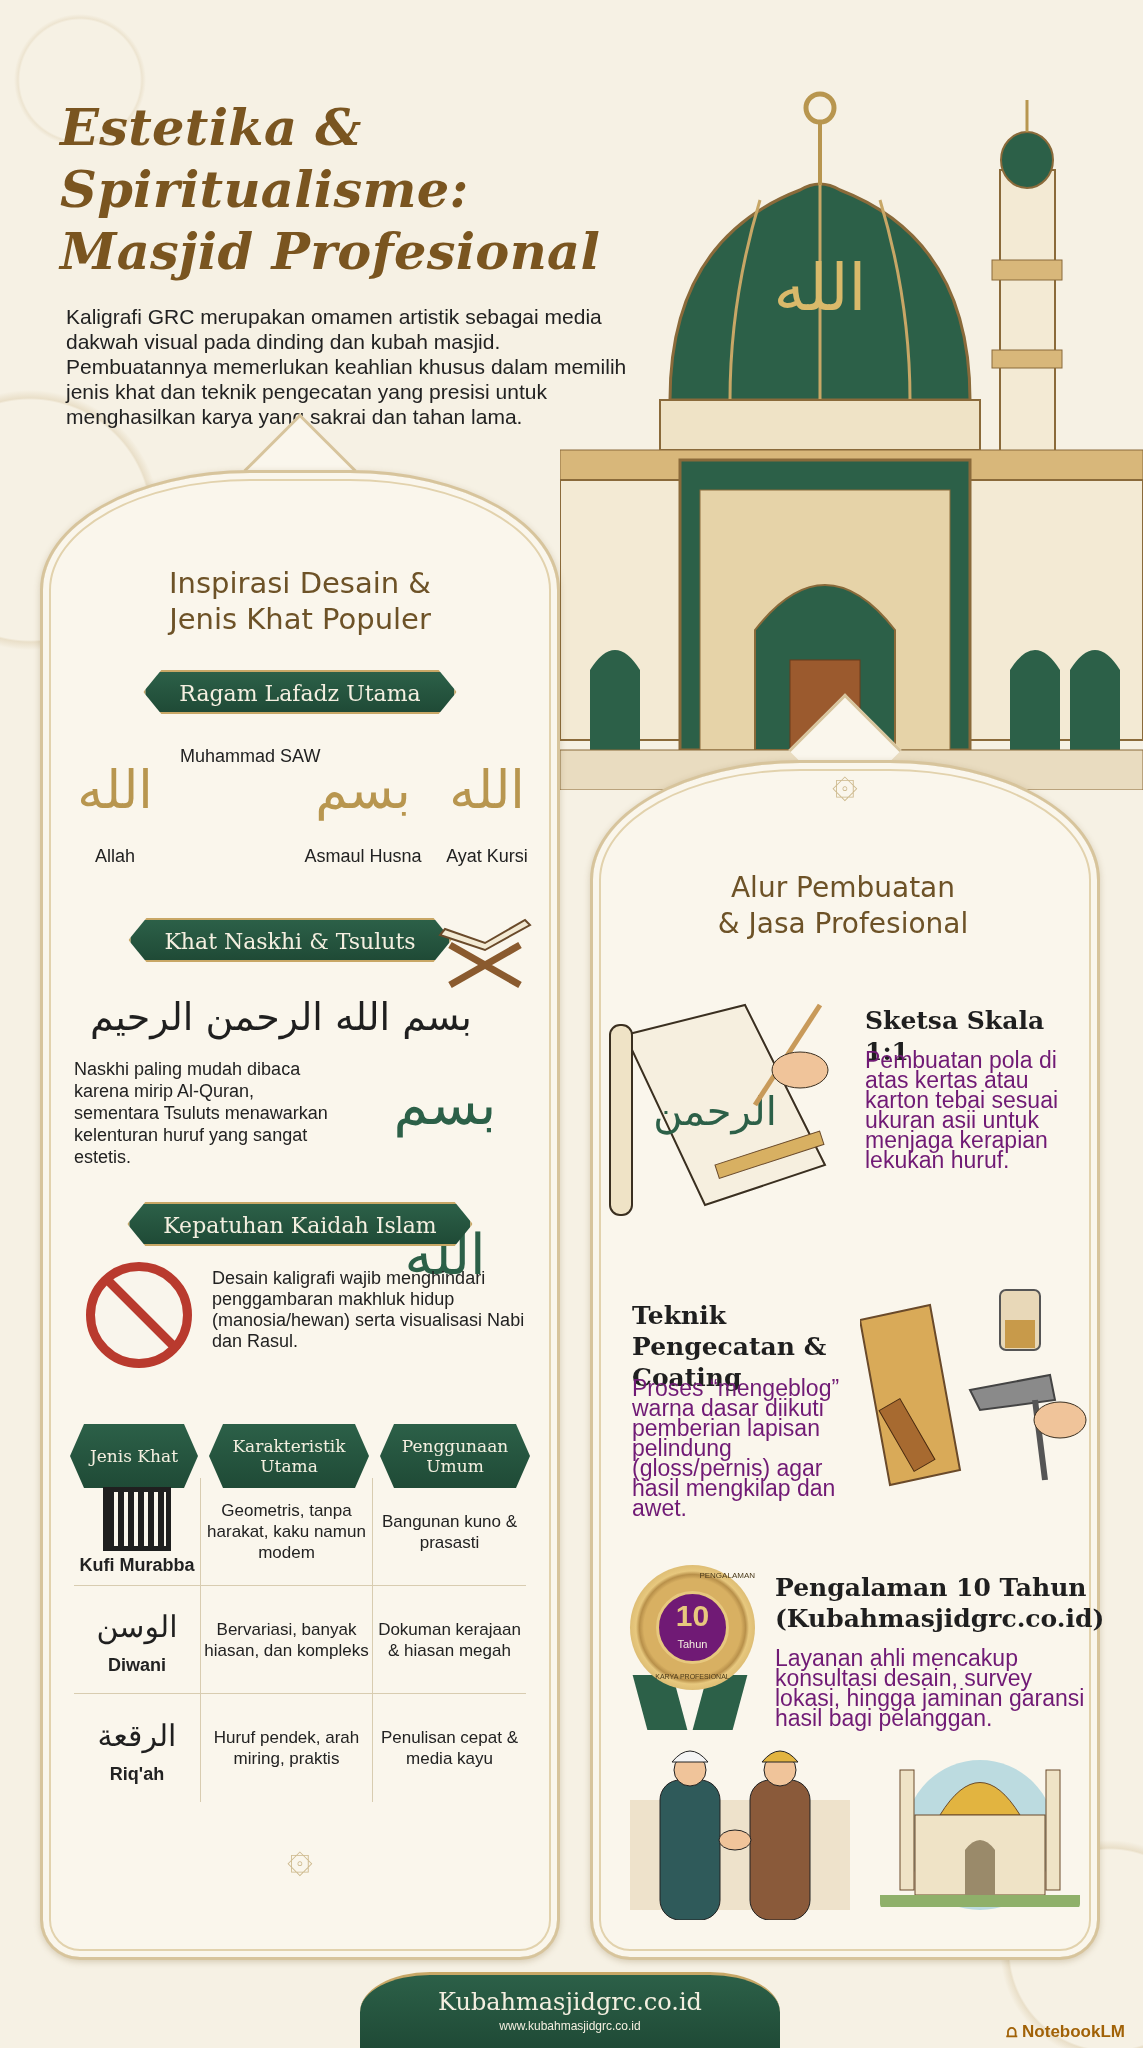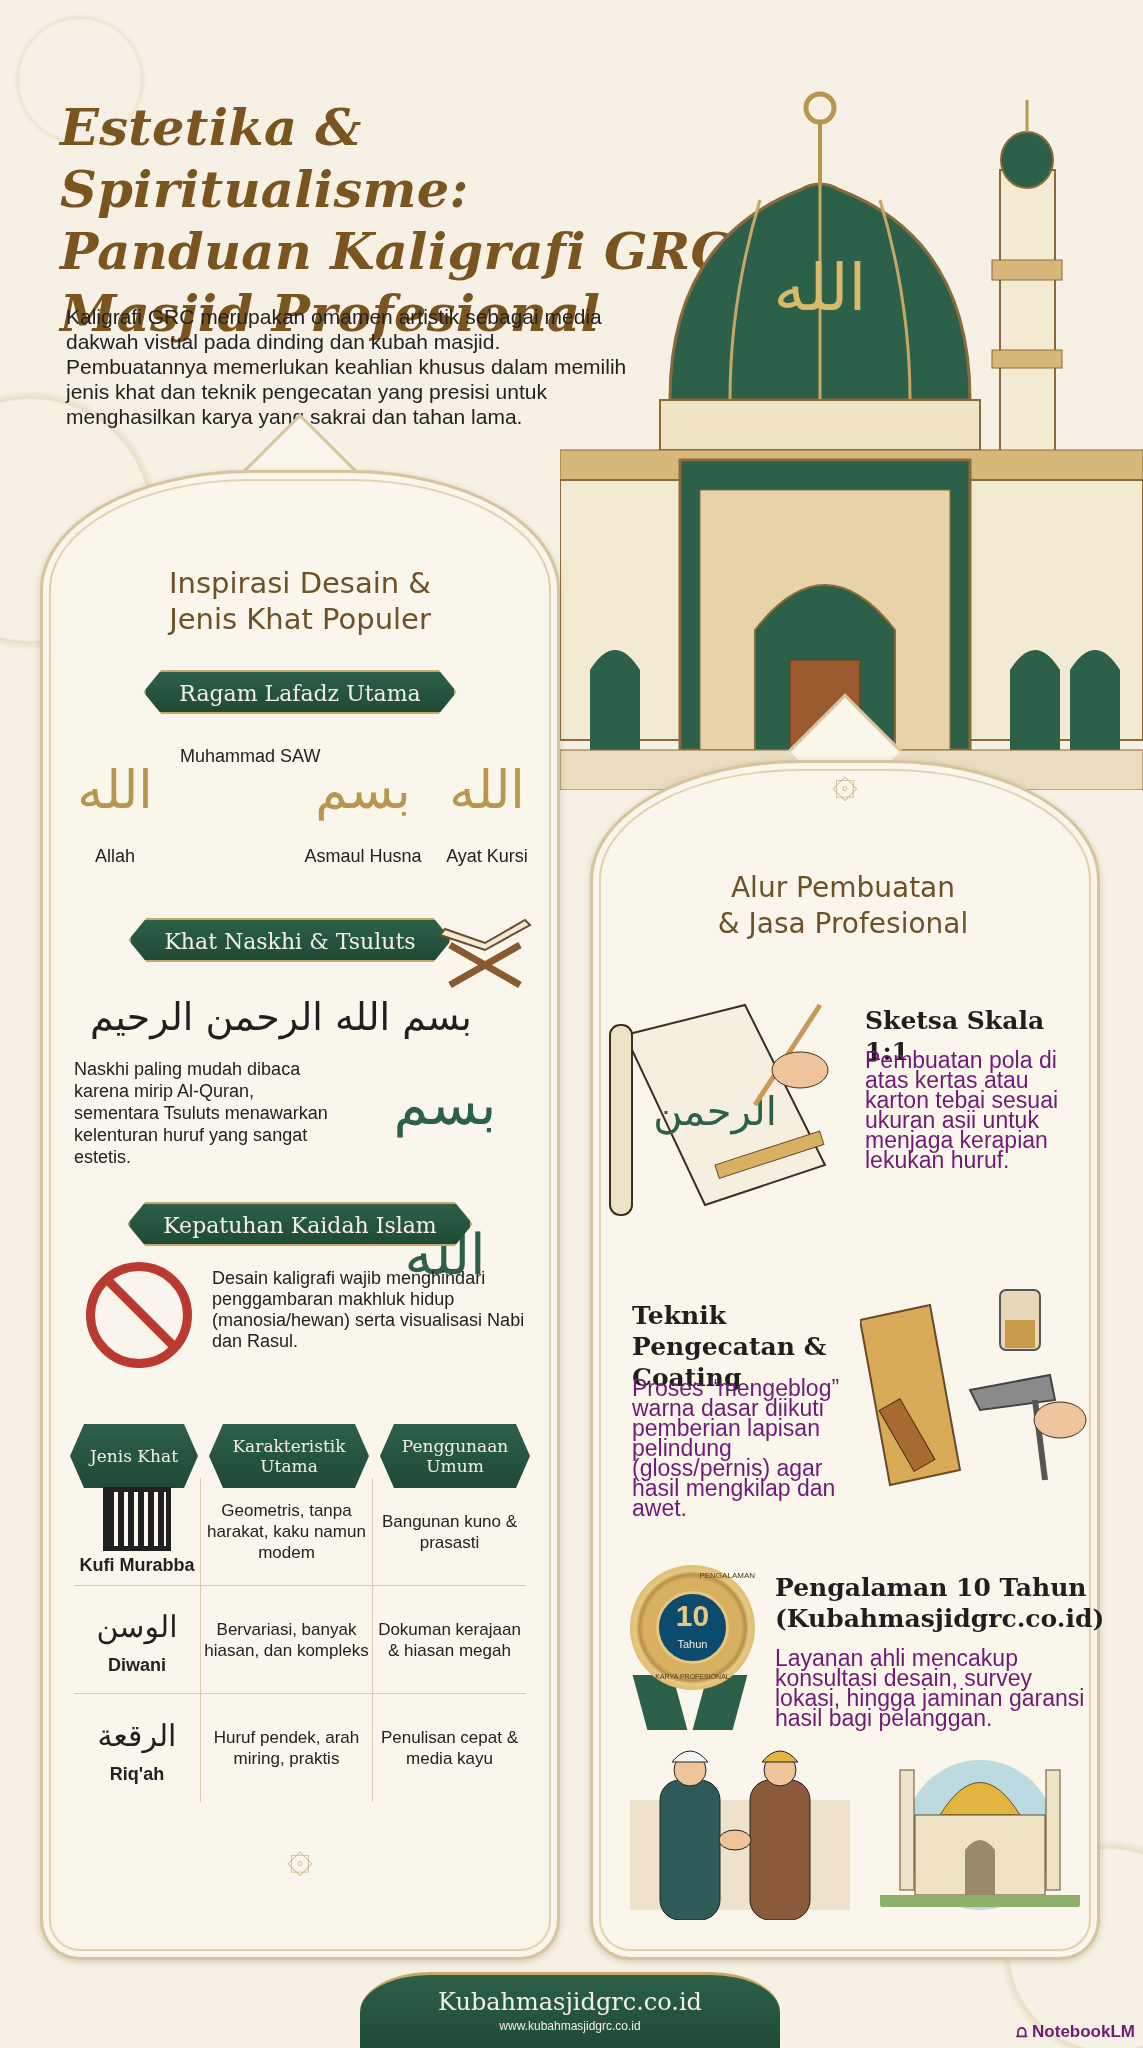--- a/index.html
+++ b/index.html
@@ -48,30 +48,29 @@
   .emblem{position:absolute;left:50%;transform:translateX(-50%);font-size:44px;color:#cdb98d;}
   
   .panel-right{position:absolute;left:590px;top:760px;width:510px;height:1200px;}
   .step-title{position:absolute;font-family:"DejaVu Serif",serif;font-weight:bold;font-size:25px;line-height:31px;color:#1f1f1f;}
   .step-text{position:absolute;font-size:23px;line-height:20px;color:#701a75;}
   .illus{position:absolute;border-radius:6px;}
   
   .footer{position:absolute;left:360px;top:1972px;width:420px;height:76px;background:linear-gradient(#2c6048,#1f4a36);border-top:3px solid #c8a766;border-radius:70px 70px 0 0/40px 40px 0 0;text-align:center;color:#f4efe0;}
   .footer .site{font-family:"DejaVu Serif",serif;font-size:24px;line-height:30px;margin-top:12px;}
   .footer .url{font-size:12px;line-height:18px;}
-  .nlm{position:absolute;right:8px;bottom:6px;font-size:17px;font-weight:bold;color:#701a75;}
+  .nlm{position:absolute;right:18px;bottom:6px;font-size:17px;font-weight:bold;color:#a16207;}
 </style>
 </head>
 <body>
 
 <div class="bgpattern"></div>
 
 <h1 class="title">
   <div>Estetika &amp; Spiritualisme:</div>
-  <div>Panduan Kaligrafi GRC</div>
   <div>Masjid Profesional</div>
 </h1>
 <p class="intro">Kaligrafi GRC merupakan omamen artistik sebagai media dakwah visual pada dinding dan kubah masjid. Pembuatannya memerlukan keahlian khusus dalam memilih jenis khat dan teknik pengecatan yang presisi untuk menghasilkan karya yang sakrai dan tahan lama.</p>
 
 <svg class="mosque" viewBox="0 0 583 730">
 
   <rect x="440" y="110" width="55" height="420" fill="#f3ead4" stroke="#8a6a3a" stroke-width="2"></rect>
   <rect x="432" y="200" width="70" height="20" fill="#d8b77a" stroke="#8a6a3a"></rect>
   <rect x="432" y="290" width="70" height="18" fill="#d8b77a" stroke="#8a6a3a"></rect>
   <ellipse cx="467" cy="100" rx="26" ry="28" fill="#2c6048" stroke="#8a6a3a" stroke-width="2"></ellipse>
@@ -202,21 +201,21 @@
   <rect x="145" y="40" width="30" height="28" fill="#c89a4a"></rect>
   <path d="M110 110 L190 95 L195 120 L120 130 Z" fill="#8a8a8a" stroke="#444" stroke-width="2"></path>
   <path d="M175 120 L185 200" stroke="#555" stroke-width="6"></path>
   <ellipse cx="200" cy="140" rx="26" ry="18" fill="#f0c49a" stroke="#3a2f20"></ellipse>
 </svg>
 
 <div style="position:absolute;left:630px;top:1565px;width:130px;height:160px;">
   <div style="position:absolute;left:10px;top:110px;width:40px;height:55px;background:#2c6048;transform:skewX(15deg);"></div>
   <div style="position:absolute;left:70px;top:110px;width:40px;height:55px;background:#2c6048;transform:skewX(-15deg);"></div>
   <div style="position:absolute;left:0;top:0;width:125px;height:125px;border-radius:50%;background:radial-gradient(#d8b062 55%,#b8904a 60%,#e7c87e 64%,#b8904a 100%);"></div>
-  <div style="position:absolute;left:26px;top:26px;width:73px;height:73px;border-radius:50%;background:#0c4a6e;border:3px solid #e7c87e;text-align:center;color:#e7c87e;">
+  <div style="position:absolute;left:26px;top:26px;width:73px;height:73px;border-radius:50%;background:#701a75;border:3px solid #e7c87e;text-align:center;color:#e7c87e;">
     <div style="font-size:30px;font-weight:bold;line-height:44px;">10</div>
     <div style="font-size:11px;color:#f4efe0;">Tahun</div>
   </div>
   <div style="position:absolute;left:0;top:6px;width:125px;text-align:right;font-size:8px;color:#4a3a1a;">PENGALAMAN</div>
   <div style="position:absolute;left:0;top:108px;width:125px;text-align:center;font-size:7px;color:#4a3a1a;">KARYA PROFESIONAL</div>
 </div>
 <div class="step-title" style="left:775px;top:1572px;width:320px;">Pengalaman 10 Tahun (Kubahmasjidgrc.co.id)</div>
 <p class="step-text" style="left:775px;top:1648px;width:320px;">Layanan ahli mencakup konsultasi desain, survey lokasi, hingga jaminan garansi hasil bagi pelanggan.</p>
 
 <svg class="illus" style="left:620px;top:1740px;width:240px;height:180px;" viewBox="0 0 240 180">

